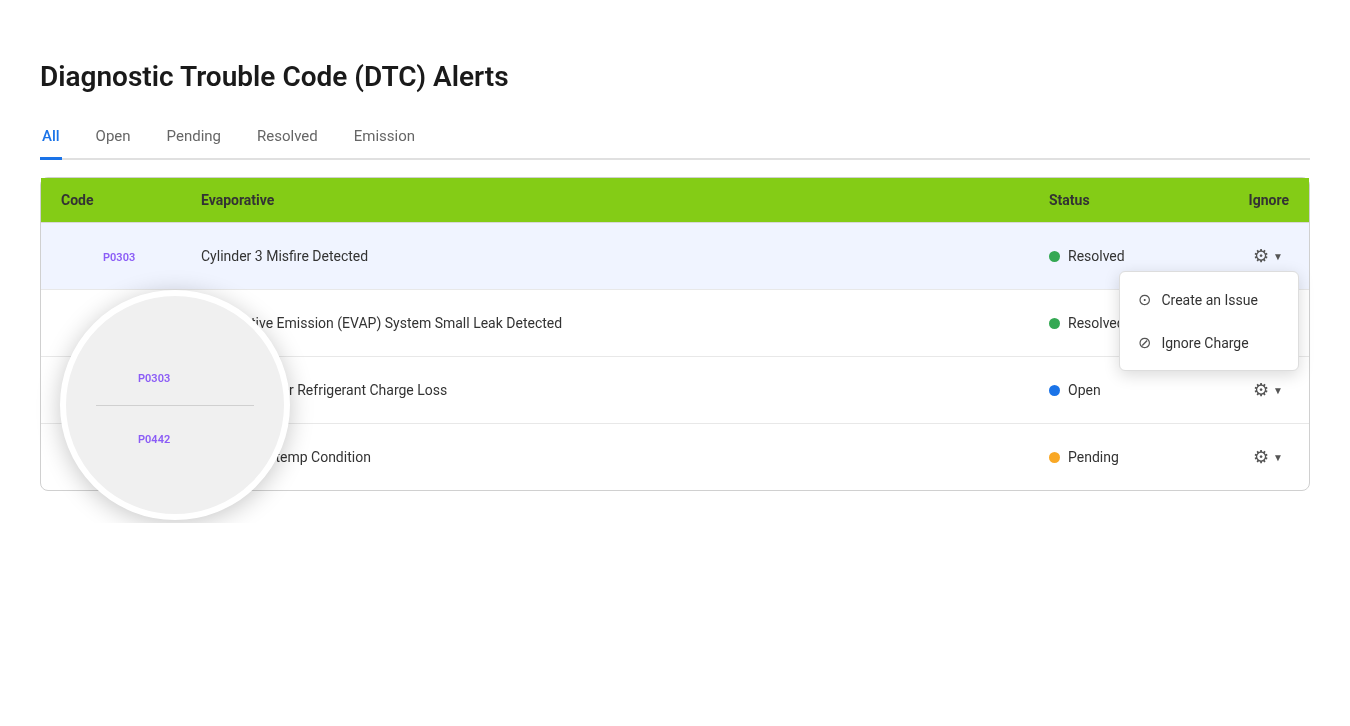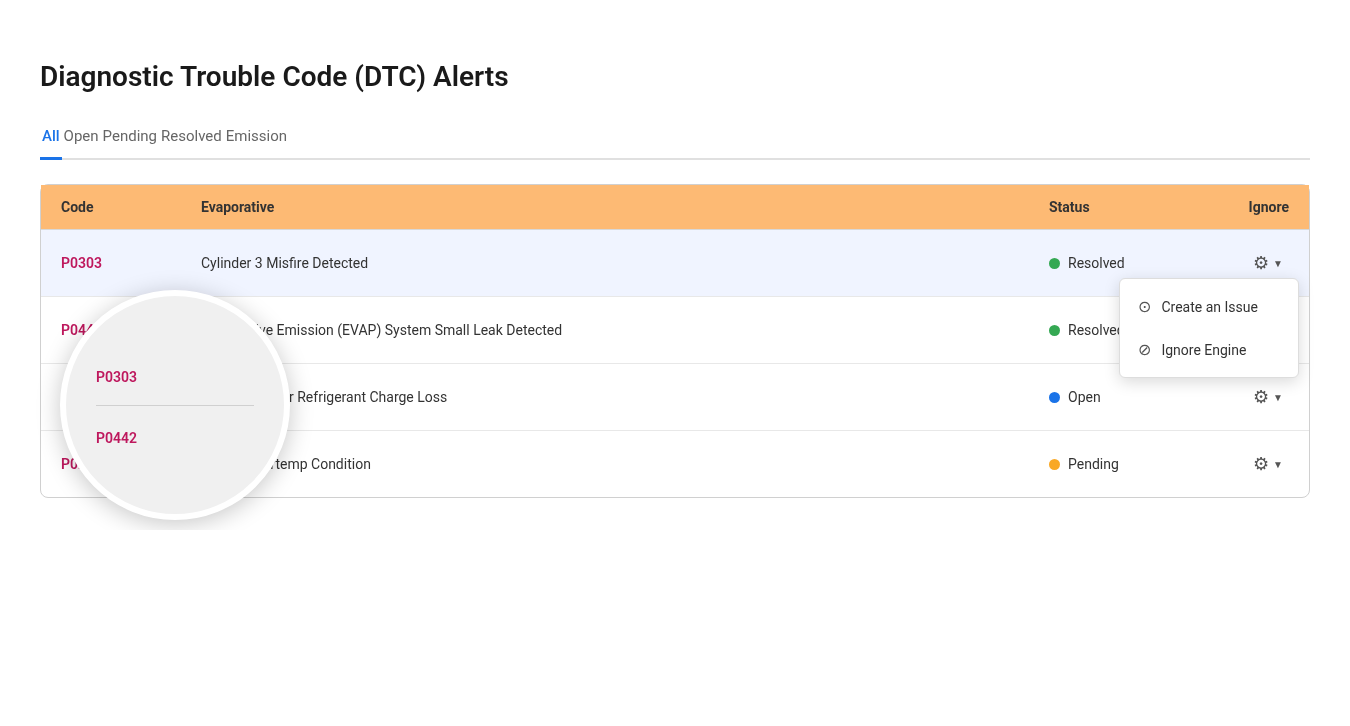--- a/index.html
+++ b/index.html
@@ -13,22 +13,23 @@
     .page-title {
       font-size: 28px;
       font-weight: 600;
       color: #1a1a1a;
       margin-bottom: 24px;
       margin-top: 28px;
     }
 
     .tabs {
       display: flex;
+      gap: 32px;
       border-bottom: 2px solid #e0e0e0;
-      margin-bottom: 24px;
+      margin-bottom: 17px;
     }
 
     .tab {
       padding: 10px 2px 12px;
       font-size: 15px;
       color: #666;
       cursor: pointer;
       border-bottom: 3px solid transparent;
       margin-bottom: -2px;
       font-weight: 400;
@@ -46,21 +47,21 @@
       overflow: visible;
       background: #fff;
     }
 
     table {
       width: 100%;
       border-collapse: collapse;
     }
 
     thead tr {
-      background: #fdba74;
+      background: #84cc16;
     }
 
     th {
       text-align: left;
       padding: 14px 20px;
       font-size: 14px;
       font-weight: 700;
       color: #333;
       border-bottom: 1px solid #d8d8d8;
     }
@@ -71,23 +72,24 @@
       color: #333;
       border-bottom: 1px solid #e8e8e8;
       vertical-align: middle;
     }
 
     tr:last-child td {
       border-bottom: none;
     }
 
     .code-red {
-      color: #be185d;
+      color: #8b5cf6;
       font-weight: 600;
-      font-size: 14px;
+      font-size: 11px;
+      margin-left: 42px;
     }
 
     .status-cell {
       display: flex;
       align-items: center;
       gap: 8px;
       font-size: 14px;
     }
 
     .dot {
@@ -242,21 +244,21 @@
               <span class="chevron">▼</span>
             </button>
             
             <div class="dropdown-menu">
               <div class="dropdown-item">
                 <span class="dropdown-icon">⊙</span>
                 <span>Create an Issue</span>
               </div>
               <div class="dropdown-item">
                 <span class="dropdown-icon">⊘</span>
-                <span>Ignore Engine</span>
+                <span>Ignore Charge</span>
               </div>
             </div>
           </td>
         </tr>
 
         <tr>
           <td>
             <span class="code-red">P0442</span>
           </td>
           <td>Evaporative Emission (EVAP) System Small Leak Detected</td>

